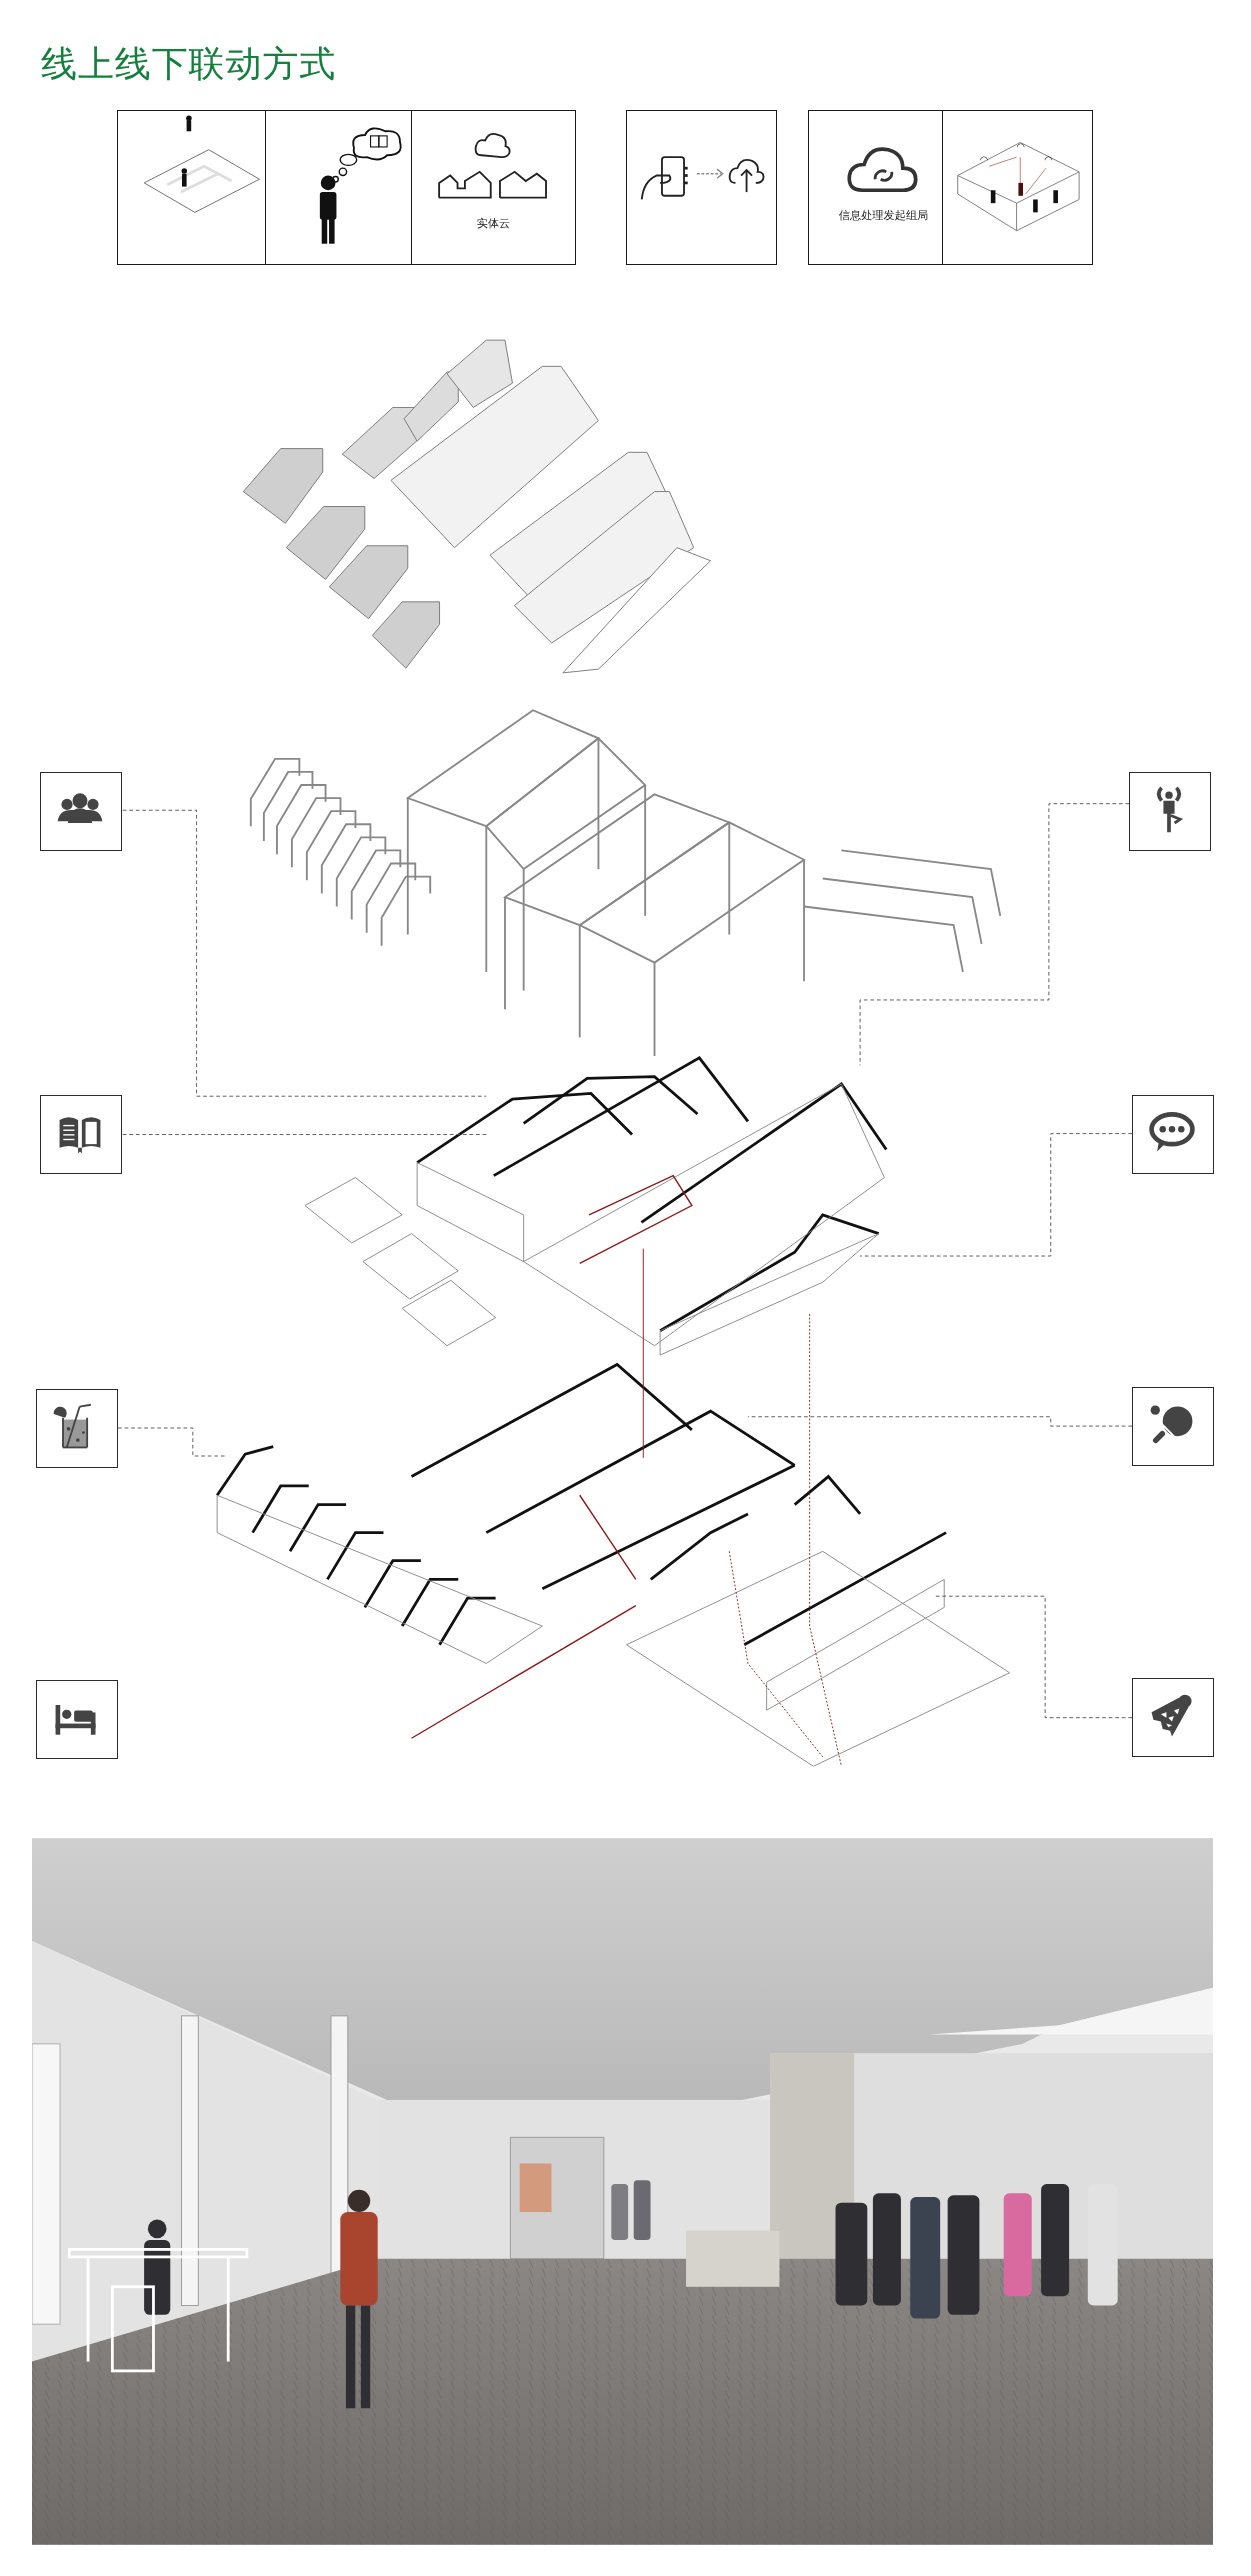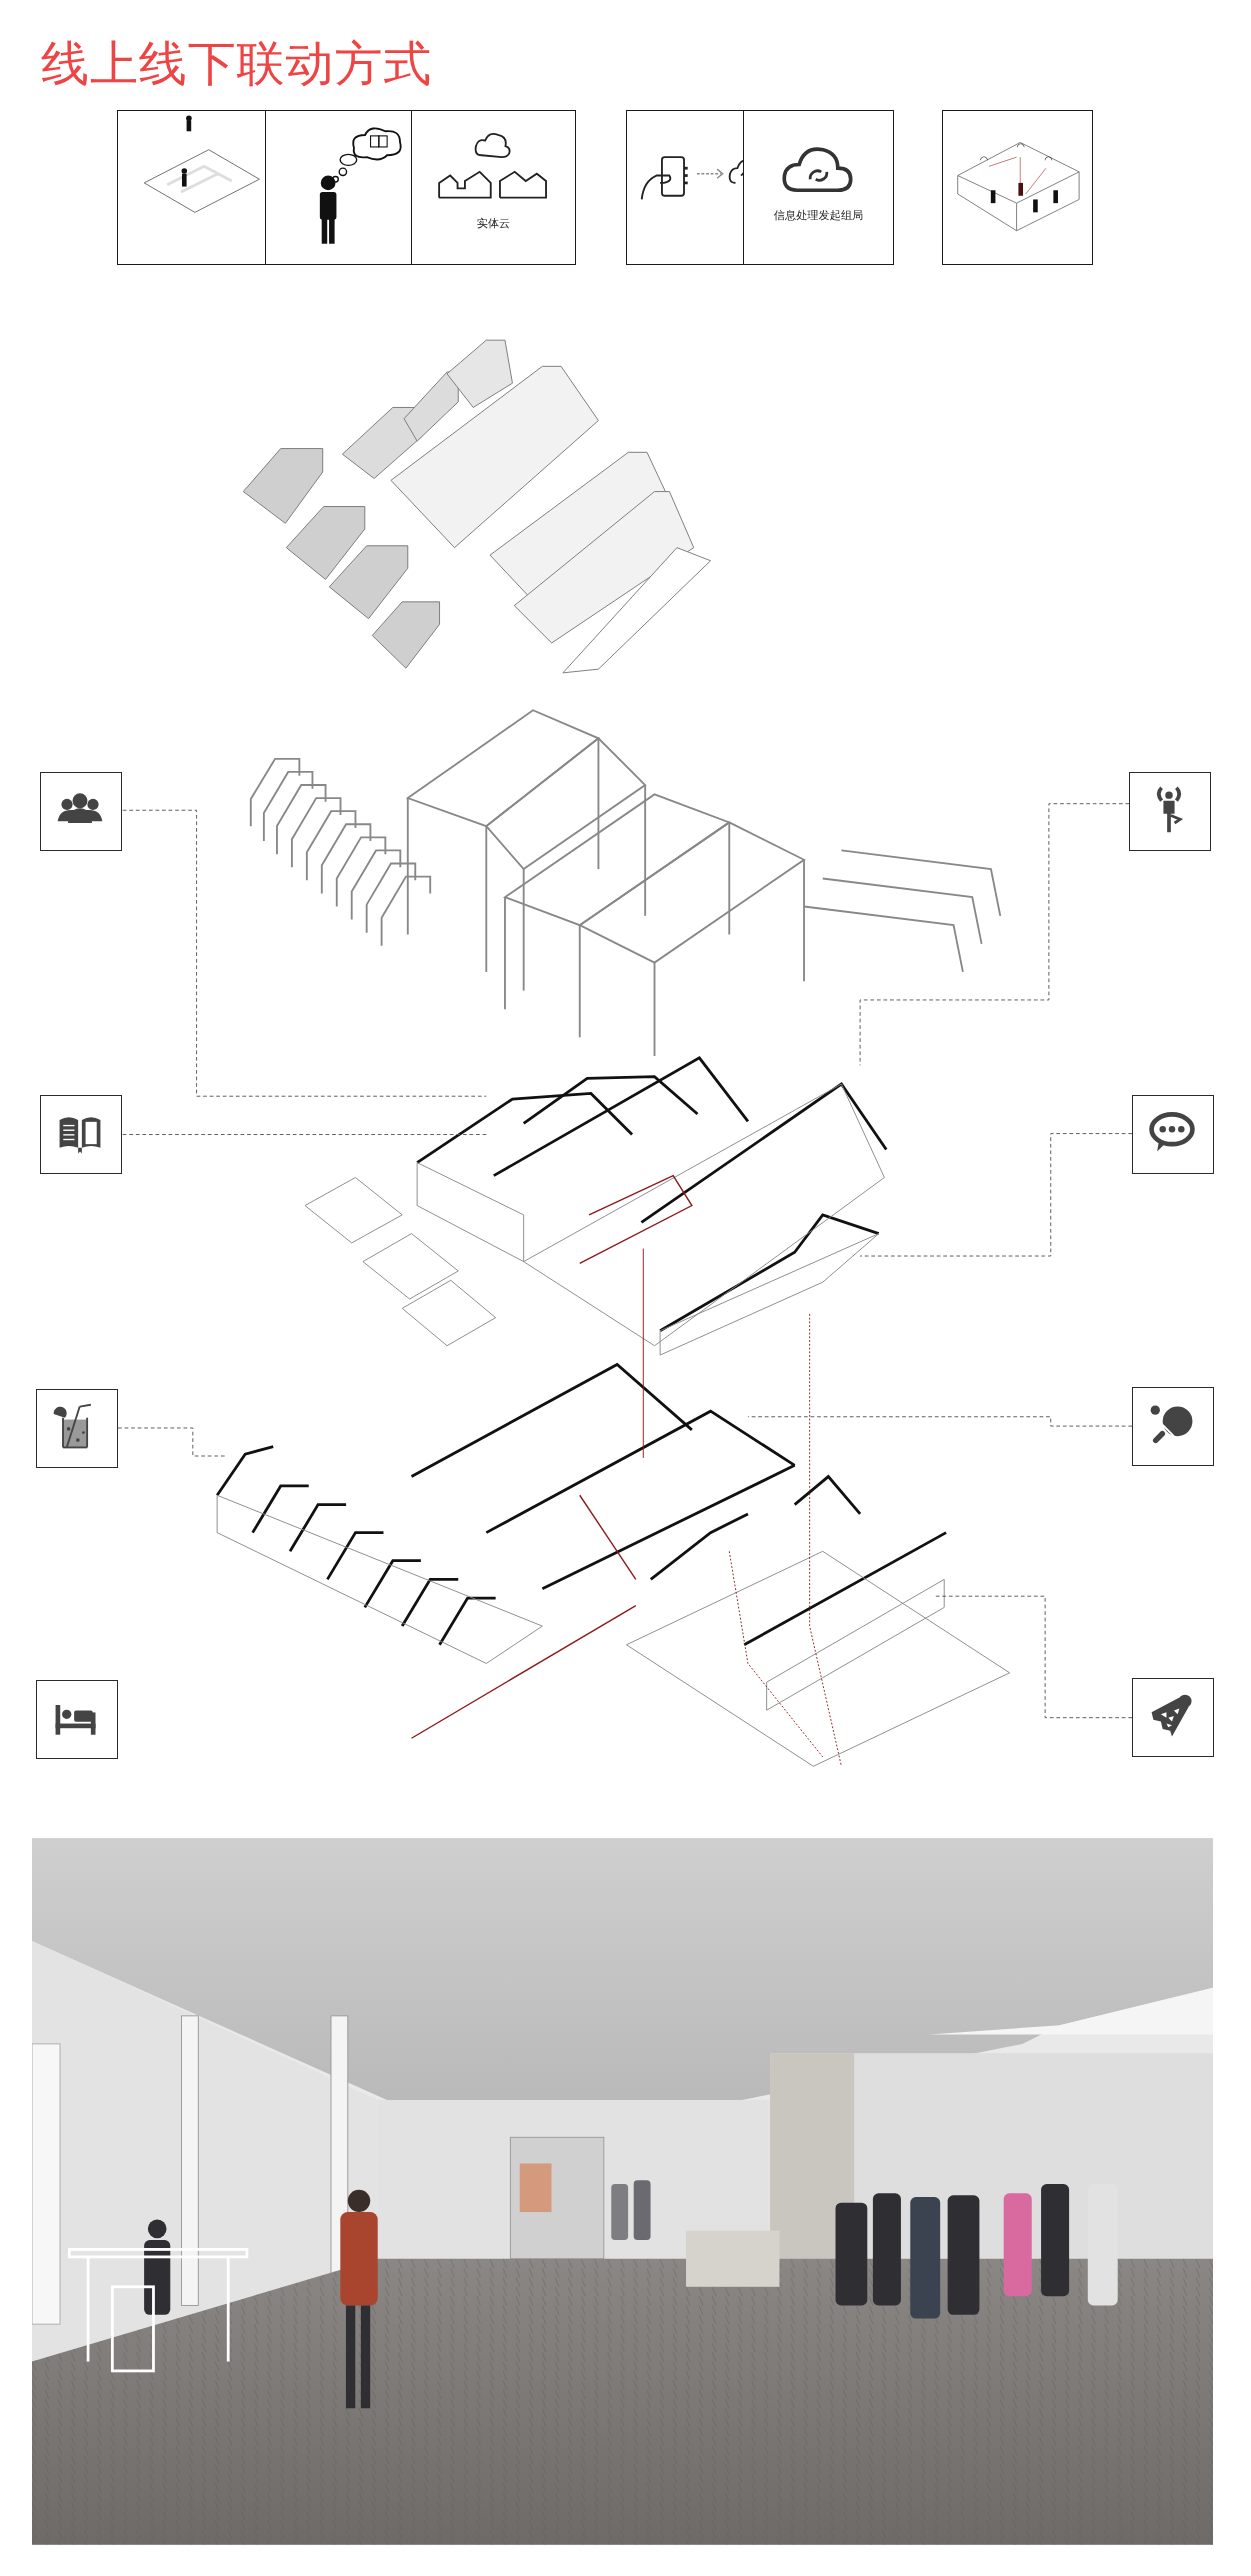--- a/index.html
+++ b/index.html
@@ -1,17 +1,17 @@
 <!DOCTYPE html>
 <html style="font-size:15px"><head>
 <meta charset="utf-8">
 <style>
   html,body{margin:0;padding:0;background:#ffffff;}
   body{width:1252px;height:2576px;position:relative;overflow:hidden;font-family:"DejaVu Sans","Liberation Sans",sans-serif;}
-  .title{position:absolute;left:41px;top:43px;font-family:"DejaVu Serif","Liberation Serif",serif;font-size:48px;color:#ef4444;letter-spacing:0.9px;line-height:41px;text-align:center;}
+  .title{position:absolute;left:41px;top:43px;font-family:"DejaVu Serif","Liberation Serif",serif;font-size:36px;color:#15803d;letter-spacing:0.9px;line-height:41px;text-align:center;}
   .panel{position:absolute;top:110px;width:165px;height:155px;border:1.9px solid #1a1a1a;box-sizing:border-box;background:#fff;}
   .panel svg{position:absolute;left:0;top:0;width:100%;height:100%;}
   .panel .cap{position:absolute;left:0;right:0;text-align:center;font-size:11.2px;color:#222;}
   .iconbox{position:absolute;width:82px;height:79px;border:1.9px solid #2b2b2b;box-sizing:border-box;background:#fff;}
   .iconbox svg{position:absolute;left:13px;top:11.2px;width:52px;height:52px;}
   .layer{position:absolute;left:0;top:0;width:1252px;height:1813px;pointer-events:none;}
   .photo{position:absolute;left:32px;top:1838px;width:1181px;height:707px;overflow:hidden;background:#d8d8d8;}
 </style>
 </head>
 <body>
@@ -58,21 +58,21 @@
     <line x1="62" y1="62" x2="66" y2="62" stroke="#222" stroke-width="3"></line>
     <line x1="62" y1="70" x2="66" y2="70" stroke="#222" stroke-width="3"></line>
     <line x1="62" y1="78" x2="66" y2="78" stroke="#222" stroke-width="3"></line>
     <line x1="76" y1="68" x2="102" y2="68" stroke="#888" stroke-width="1.5" stroke-dasharray="3,2"></line>
     <polyline points="98,63 104,68 98,73" fill="none" stroke="#888" stroke-width="1.5"></polyline>
     <path d="M118,78 q-8,0 -6,-10 q2,-6 8,-6 q4,-12 16,-8 q8,4 6,12 q8,0 6,8 q-2,4 -8,4" fill="none" stroke="#222" stroke-width="2"></path>
     <line x1="130" y1="64" x2="130" y2="88" stroke="#222" stroke-width="2"></line>
     <polyline points="124,70 130,64 136,70" fill="none" stroke="#222" stroke-width="2"></polyline>
   </svg>
 </div>
-<div class="panel" style="left:743px;width:151px">
+<div class="panel" style="left:808px;width:151px">
   <svg viewBox="0 0 162 166">
     <path d="M58,86 q-16,0 -14,-16 q2,-12 16,-12 q6,-20 26,-16 q16,4 16,20 q14,0 14,12 q0,12 -14,12z" fill="none" stroke="#333" stroke-width="4"></path>
     <path d="M72,74 a8,8 0 0 1 12,-8" fill="none" stroke="#333" stroke-width="3"></path>
     <path d="M90,66 a8,8 0 0 1 -12,8" fill="none" stroke="#333" stroke-width="3"></path>
   </svg>
   <div class="cap" style="top:97px">信息处理发起组局</div>
 </div>
 <div class="panel" style="left:942px;width:151px">
   <svg viewBox="0 0 162 166">
     <polygon points="16,70 84,34 148,66 80,100" fill="none" stroke="#777" stroke-width="1"></polygon>

